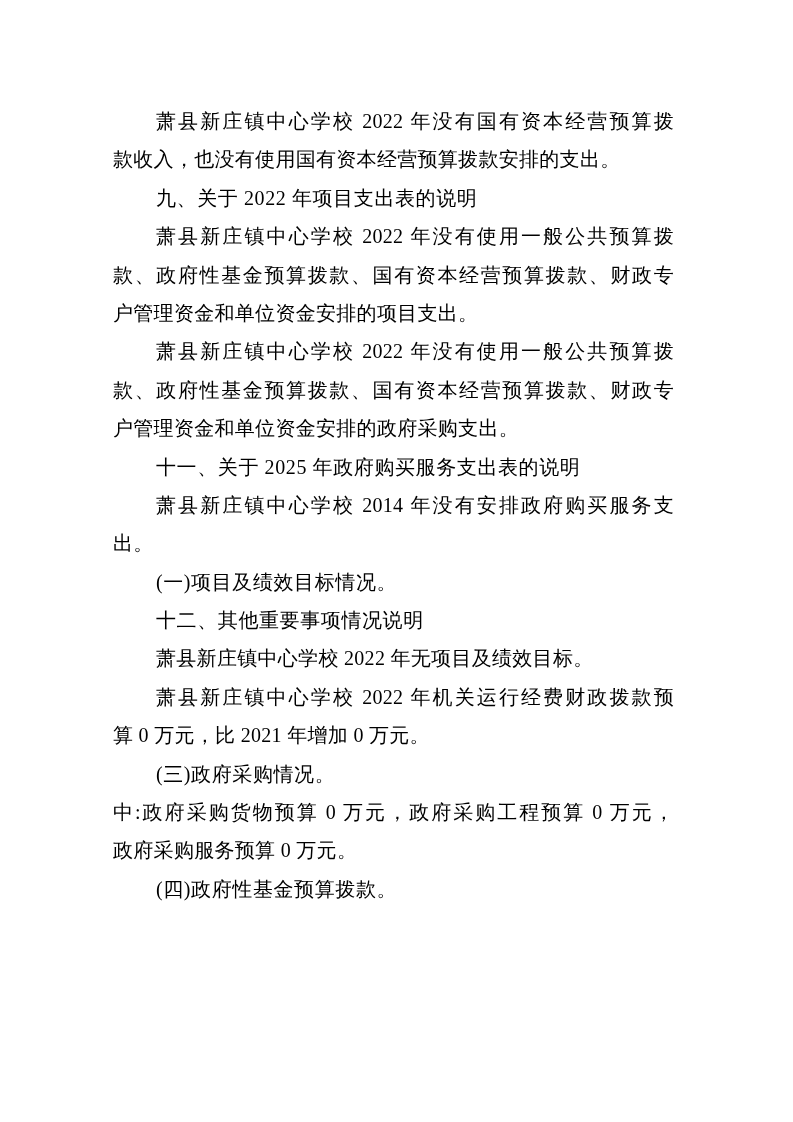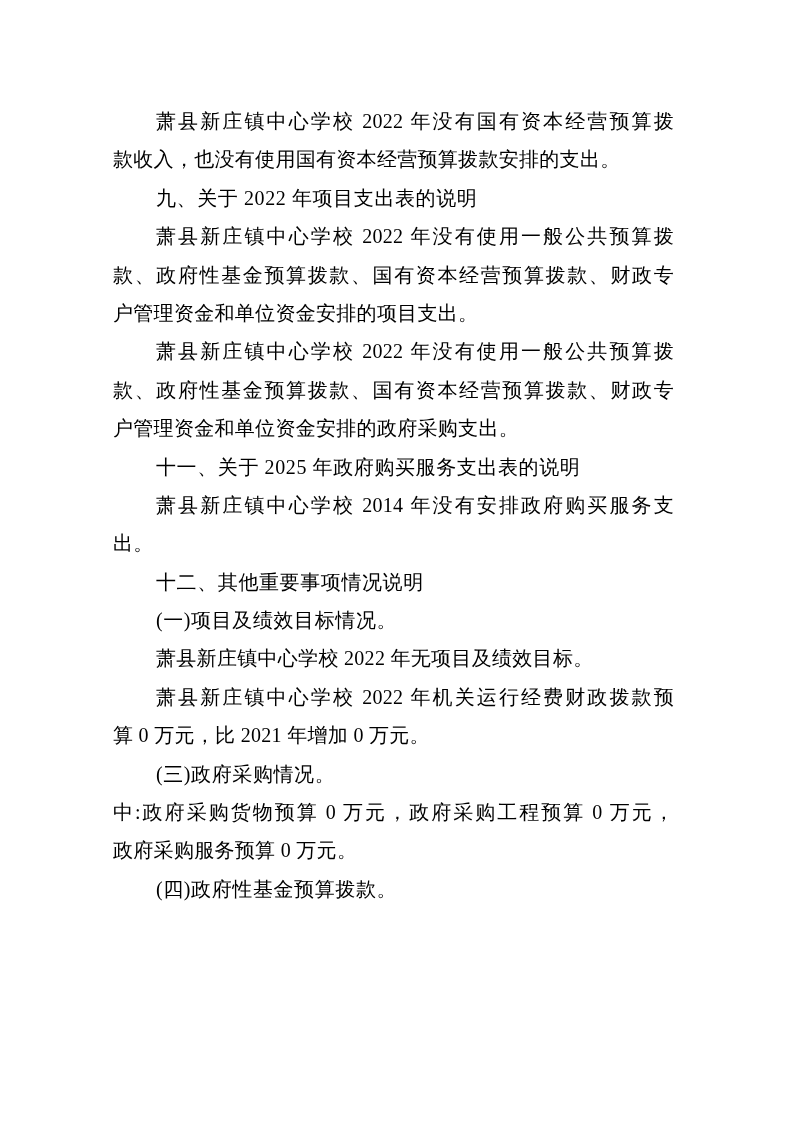--- a/index.html
+++ b/index.html
@@ -53,22 +53,22 @@
       <div class="line heading indent">九、关于 2022 年项目支出表的说明</div>
       <div class="line body indent fill">萧县新庄镇中心学校 2022 年没有使用一般公共预算拨</div>
       <div class="line body fill">款、政府性基金预算拨款、国有资本经营预算拨款、财政专</div>
       <div class="line body">户管理资金和单位资金安排的项目支出。</div>
       <div class="line body indent fill">萧县新庄镇中心学校 2022 年没有使用一般公共预算拨</div>
       <div class="line body fill">款、政府性基金预算拨款、国有资本经营预算拨款、财政专</div>
       <div class="line body">户管理资金和单位资金安排的政府采购支出。</div>
       <div class="line heading indent">十一、关于 2025 年政府购买服务支出表的说明</div>
       <div class="line body indent fill">萧县新庄镇中心学校 2014 年没有安排政府购买服务支</div>
       <div class="line body">出。</div>
+      <div class="line heading indent">(一)项目及绩效目标情况。</div>
       <div class="line heading indent">十二、其他重要事项情况说明</div>
-      <div class="line heading indent">(一)项目及绩效目标情况。</div>
       <div class="line body indent">萧县新庄镇中心学校 2022 年无项目及绩效目标。</div>
       <div class="line body indent fill">萧县新庄镇中心学校 2022 年机关运行经费财政拨款预</div>
       <div class="line body">算 0 万元，比 2021 年增加 0 万元。</div>
       <div class="line heading indent">(三)政府采购情况。</div>
       <div class="line body fill">中:政府采购货物预算 0 万元，政府采购工程预算 0 万元，</div>
       <div class="line body">政府采购服务预算 0 万元。</div>
       <div class="line heading indent">(四)政府性基金预算拨款。</div>
     </div>
 </div>
 

